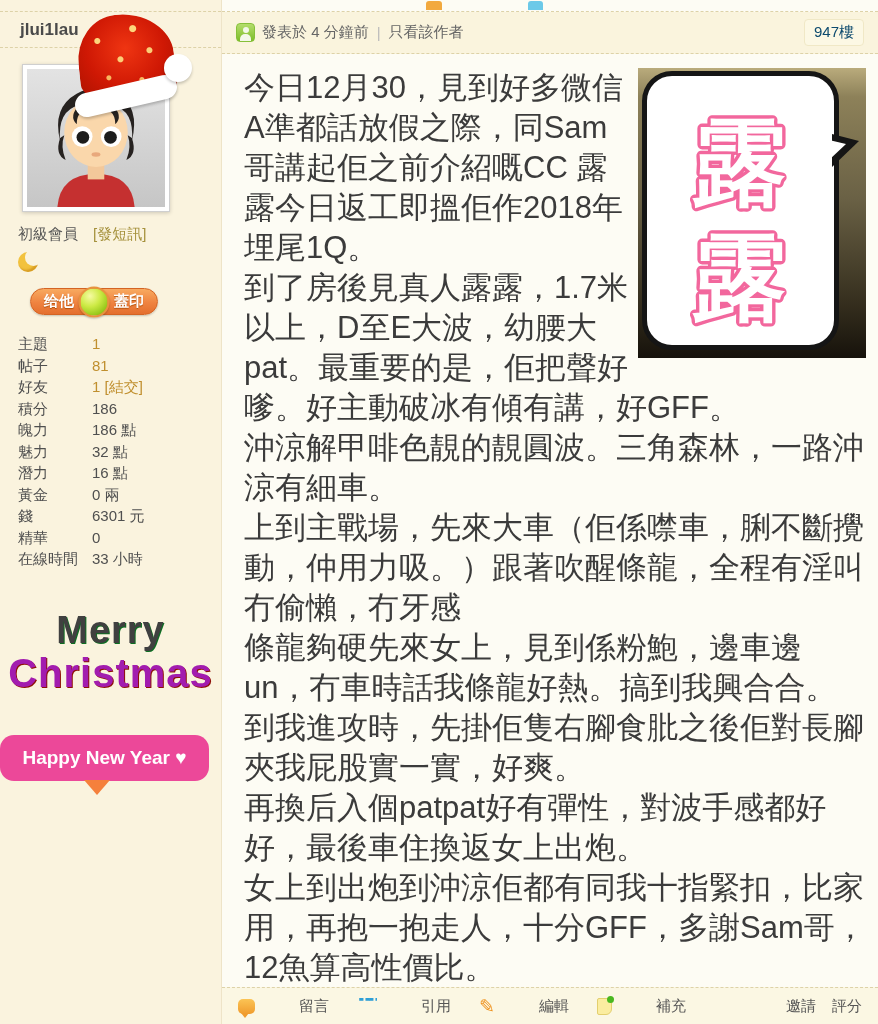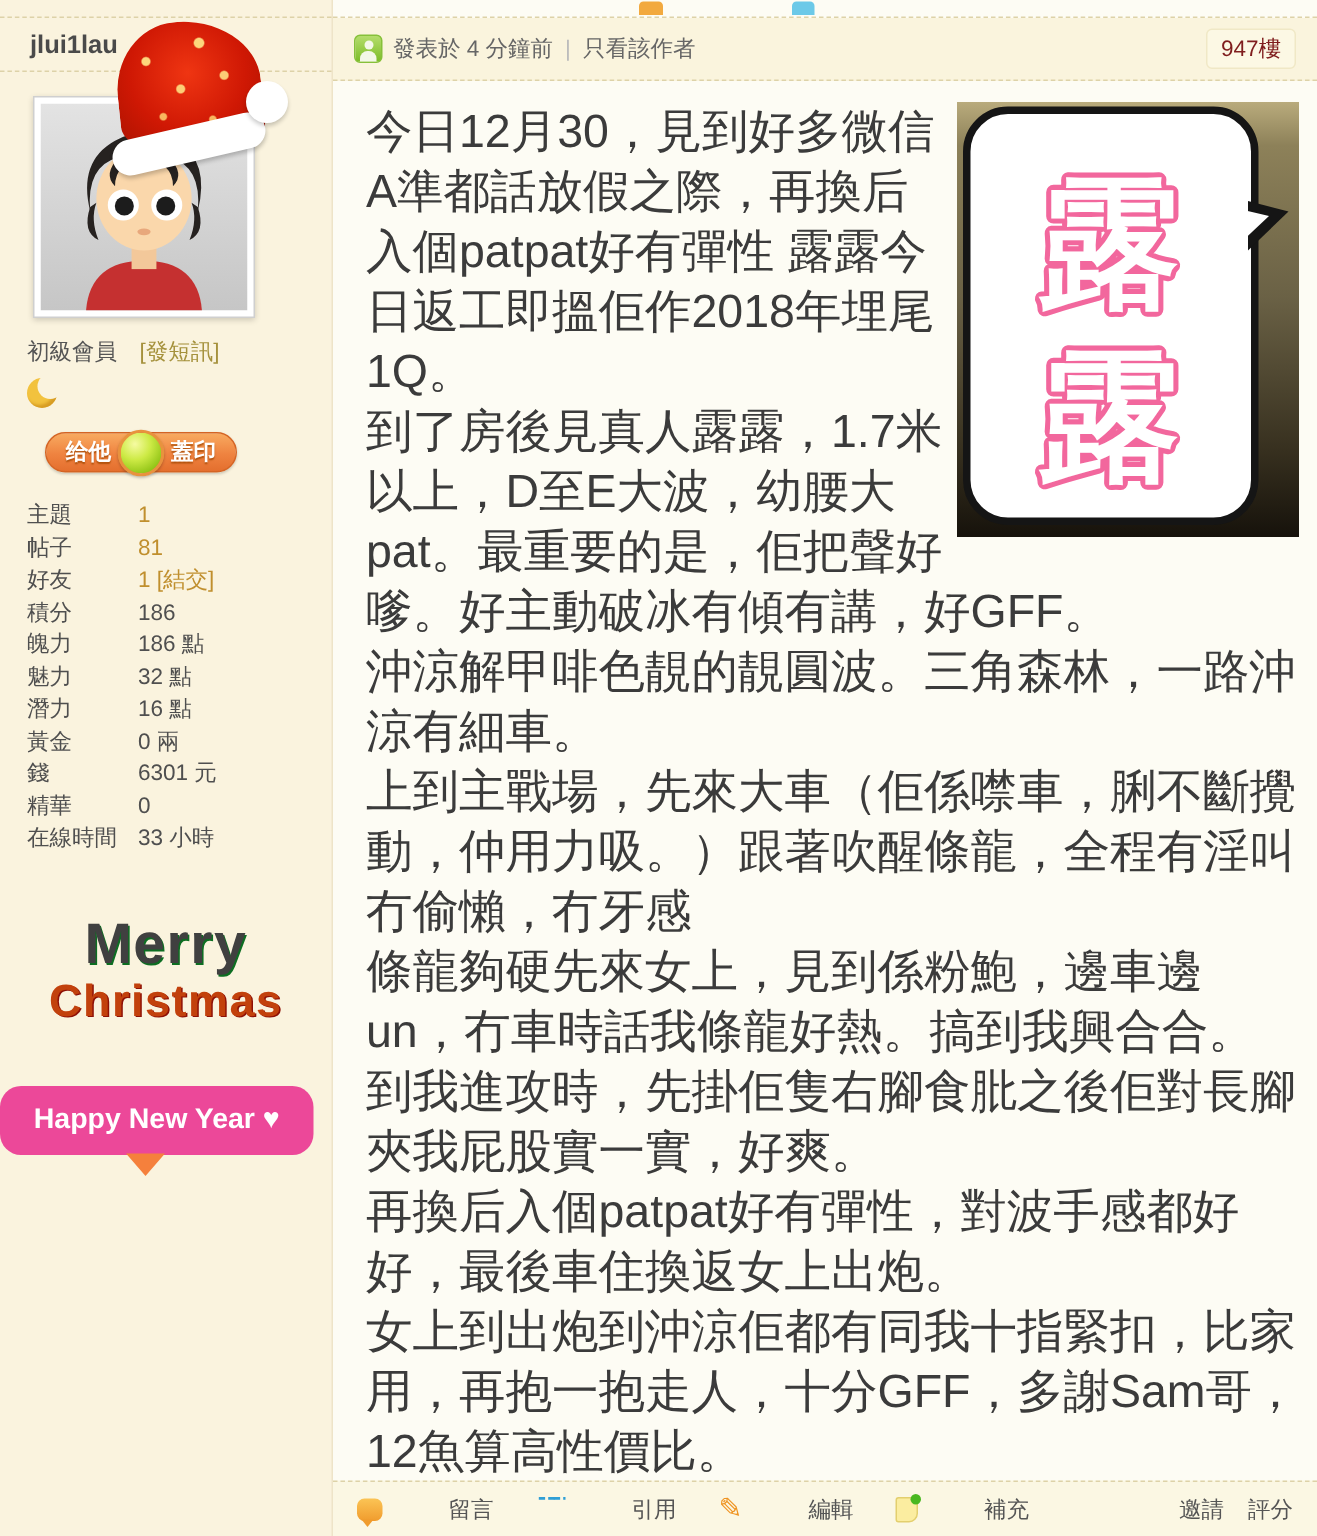--- a/index.html
+++ b/index.html
@@ -57,21 +57,21 @@
 
   .stats { margin:18px 0 0 18px; font-size:15px; color:#4f4f4f; }
   .stats .row { display:flex; line-height:21.5px; }
   .stats .lbl { width:74px; flex-shrink:0; }
   .stats .val { color:#4f4f4f; }
   .stats .row.hl .val { color:#c08f2e; }
 
   .greeting { margin-top:40px; text-align:center; line-height:1.1;
     font-weight:bold; letter-spacing:1px; }
   .greeting .g1 { color:#404040; font-size:38px; text-shadow:1px 1px 0 #0d6e22; }
-  .greeting .g2 { color:#c2410c; font-size:30px; text-shadow:1px 1px 0 #8e1006; }
+  .greeting .g2 { color:#a21caf; font-size:40px; text-shadow:1px 1px 0 #8e1006; }
 
   .badge { position:relative; display:flex; align-items:center; justify-content:center;
     color:#fff; font-weight:bold; border-radius:14px; }
   .badge-xmas { margin:38px 3px 0 3px; height:50px; background:#e7341f; font-size:25px; }
   .badge-xmas::before { content:""; position:absolute; top:-14px; left:82px;
     border-left:13px solid transparent; border-right:13px solid transparent;
     border-bottom:15px solid #e7341f; }
   .badge-hny { margin:40px 12px 0 0; height:46px; background:#ec4899; font-size:19px; }
   .badge-hny::after { content:""; position:absolute; bottom:-14px; left:84px;
     border-left:13px solid transparent; border-right:13px solid transparent;
@@ -87,21 +87,21 @@
   .post-header { height:42px; background:#faf4dd; border-bottom:1px dashed #ddd2a8;
     display:flex; align-items:center; padding:0 14px; font-size:15px; color:#666; }
   .uicon { position:relative; width:19px; height:19px; border-radius:4px; margin-right:7px;
     background:linear-gradient(180deg,#b4dd6c 0%,#7cbc28 100%); border:1px solid #86c03a; }
   .uicon::before { content:""; position:absolute; left:5.5px; top:3px; width:6px; height:6px;
     background:#f3f8e8; border-radius:50%; }
   .uicon::after { content:""; position:absolute; left:3px; top:10px; width:11px; height:7px;
     background:#f3f8e8; border-radius:5px 5px 0 0; }
   .post-header .sep { margin:0 8px; color:#bbb; }
   .floor { margin-left:auto; background:#fcf8e4; border:1px solid #f0e8c6; border-radius:4px;
-    padding:3px 9px; color:#7f1d1d; }
+    padding:3px 9px; color:#0c4a6e; }
 
   .post-body { flex:1; padding:14px 12px 6px 22px; font-size:31px; line-height:40px;
     color:#3b3b3b; overflow:hidden; }
   .post-body p { margin:0; }
 
   .post-image { float:right; width:228px; height:290px; margin:0 0 6px 8px; position:relative;
     background:linear-gradient(180deg,#b9ab7c 0%,#8d8159 10%,#6a6145 45%,#37301f 80%,#16120b 100%);
     cursor:pointer; }
   .bubble { position:absolute; left:4px; top:3px; right:27px; bottom:8px;
     background:#fff; border:5px solid #151515; border-radius:30px; }
@@ -262,21 +262,21 @@
         <div class="bubble">
           <div class="tail-b"></div>
             <div class="tail-w"></div>
           <svg viewBox="0 0 192 272">
             <text x="95" y="122">露</text>
             <text x="95" y="240">露</text>
           </svg>
         </div>
       </div>
       <div>
-          <p>今日12月30，見到好多微信A準都話放假之際，再換后入個patpat好有彈性 露露今日返工即搵佢作2018年埋尾1Q。</p>
+          <p>今日12月30，見到好多微信A準都話放假之際，同Sam哥講起佢之前介紹嘅CC 露露今日返工即搵佢作2018年埋尾1Q。</p>
           <p>到了房後見真人露露，1.7米以上，D至E大波，幼腰大pat。最重要的是，佢把聲好嗲。好主動破冰有傾有講，好GFF。</p>
           <p>沖涼解甲啡色靚的靚圓波。三角森林，一路沖涼有細車。</p>
           <p>上到主戰場，先來大車（佢係噤車，脷不斷攪動，仲用力吸。）跟著吹醒條龍，全程有淫叫 冇偷懶，冇牙感</p>
           <p>條龍夠硬先來女上，見到係粉鮑，邊車邊un，冇車時話我條龍好熱。搞到我興合合。到我進攻時，先掛佢隻右腳食肶之後佢對長腳夾我屁股實一實，好爽。</p>
           <p>再換后入個patpat好有彈性，對波手感都好好，最後車住換返女上出炮。</p>
           <p>女上到出炮到沖涼佢都有同我十指緊扣，比家用，再抱一抱走人，十分GFF，多謝Sam哥，12魚算高性價比。</p>
         </div>
     </div>
 
     <div class="post-footer">

